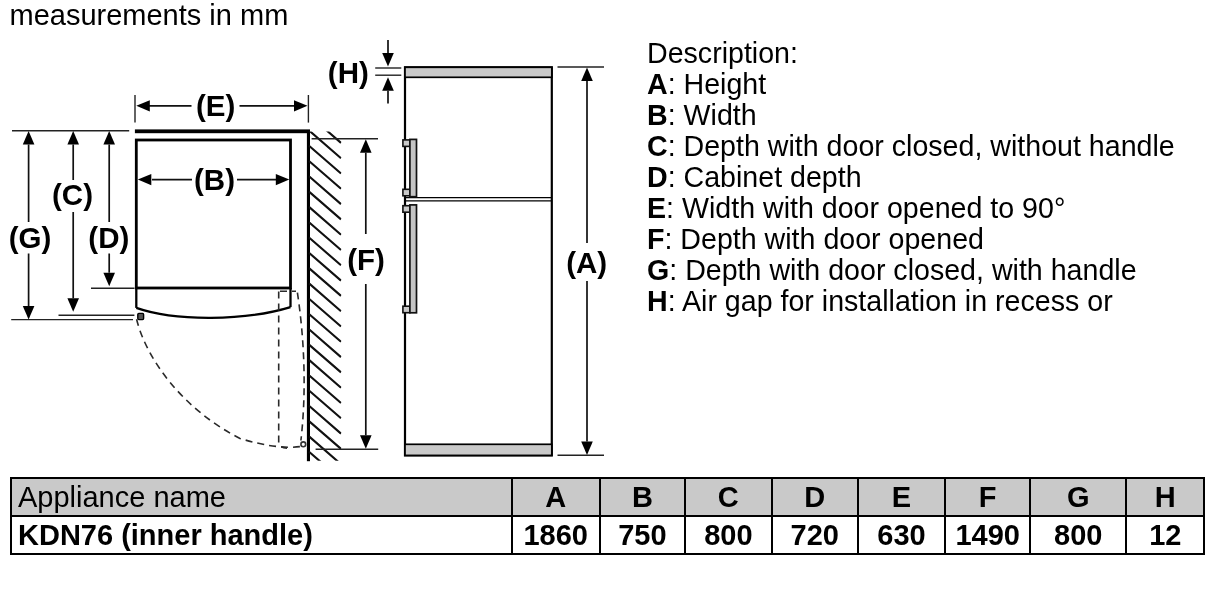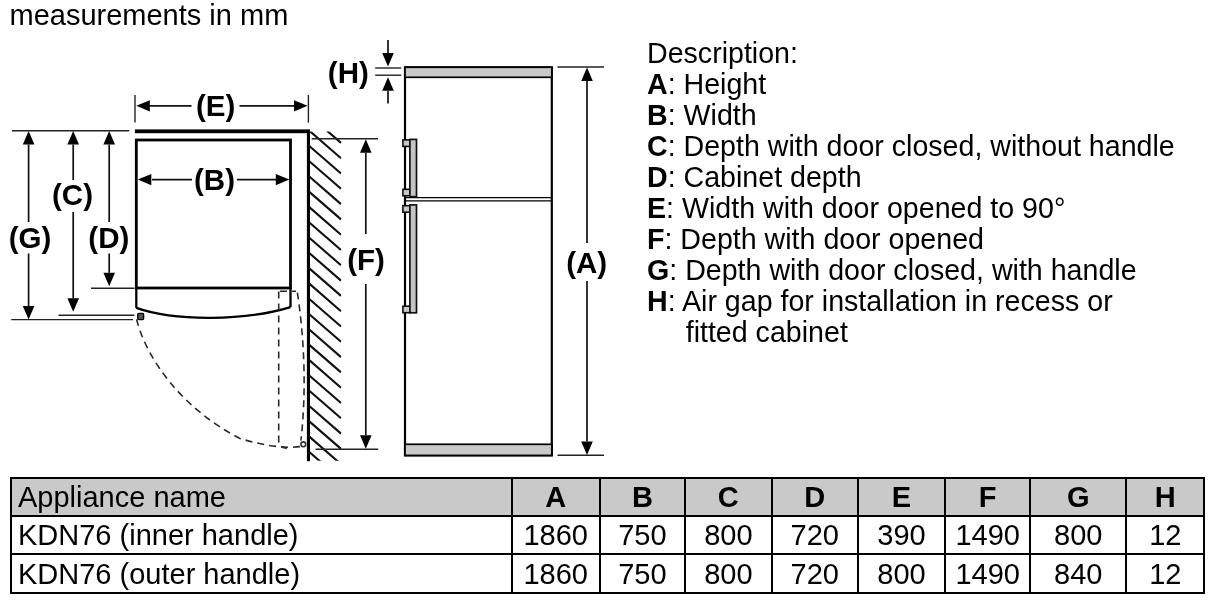--- a/index.html
+++ b/index.html
@@ -3,21 +3,21 @@
 <meta charset="utf-8">
 <style>
 html,body{margin:0;padding:0;background:#fff;}
 body{width:1214px;height:607px;position:relative;transform:translateZ(0);font-family:"Liberation Sans",sans-serif;color:#000;overflow:hidden;}
 .t{position:absolute;white-space:nowrap;transform:translateZ(0);}
 #title{left:9.5px;top:1px;font-size:29px;line-height:29px;}
 #desc{left:647px;top:38px;font-size:28.6px;line-height:31px;}
 #desc .ind{padding-left:38.7px;}
 #tblwrap{position:absolute;left:10px;top:477px;transform:translateZ(0);}
 #tbl{border-collapse:collapse;table-layout:fixed;font-size:29px;}
-#tbl td{border:2px solid #000;padding:2px 0 0 0;text-align:center;font-weight:normal;overflow:hidden;}
+#tbl td{border:2px solid #000;padding:2px 0 0 0;text-align:center;font-weight:bold;overflow:hidden;}
 #tbl .nm{text-align:left;padding-left:6px;}
 #tbl td i{font-style:normal;display:inline-block;transform:translateZ(0);}
 #tbl tr.hd td{background:#c9c9c9;font-weight:bold;}
 #tbl tr.hd td.nm{font-weight:normal;margin-left:28px;}
 </style>
 </head>
 <body>
 <div class="t" id="title">measurements in mm</div>
 
 <svg id="diag" width="640" height="470" viewBox="0 0 640 470" style="position:absolute;left:0;top:0;transform:translateZ(0);" xmlns="http://www.w3.org/2000/svg">
@@ -133,21 +133,20 @@
 <div class="t" id="desc">
 Description:<br>
 <b>A</b>: Height<br>
 <b>B</b>: Width<br>
 <b>C</b>: Depth with door closed, without handle<br>
 <b>D</b>: Cabinet depth<br>
 <b>E</b>: Width with door opened to 90°<br>
 <b>F</b>: Depth with door opened<br>
 <b>G</b>: Depth with door closed, with handle<br>
 <b>H</b>: Air gap for installation in recess or<br>
-<span class="ind">fitted cabinet</span>
 </div>
 
 <div id="tblwrap">
     <table id="tbl">
 <colgroup>
 <col style="width:500.6px">
         <col style="width:88.2px">
         <col style="width:85.3px">
         <col style="width:86.5px">
         <col style="width:86.4px">
@@ -167,31 +166,20 @@
           <td>F</td>
           <td>G</td>
           <td>H</td>
 </tr>
 <tr style="height:38.5px">
   <td class="nm"><i>KDN76 (inner handle)</i></td>
           <td>1860</td>
           <td>750</td>
           <td>800</td>
           <td>720</td>
-          <td>390</td>
+          <td>630</td>
           <td>1490</td>
           <td>800</td>
-          <td>12</td>
-</tr>
-<tr style="height:39px">
-  <td class="nm"><i>KDN76 (outer handle)</i></td>
-          <td>1860</td>
-          <td>750</td>
-          <td>800</td>
-          <td>720</td>
-          <td>800</td>
-          <td>1490</td>
-          <td>840</td>
           <td>12</td>
 </tr>
 </tbody>
     </table>
   </div>
 
 </body></html>

